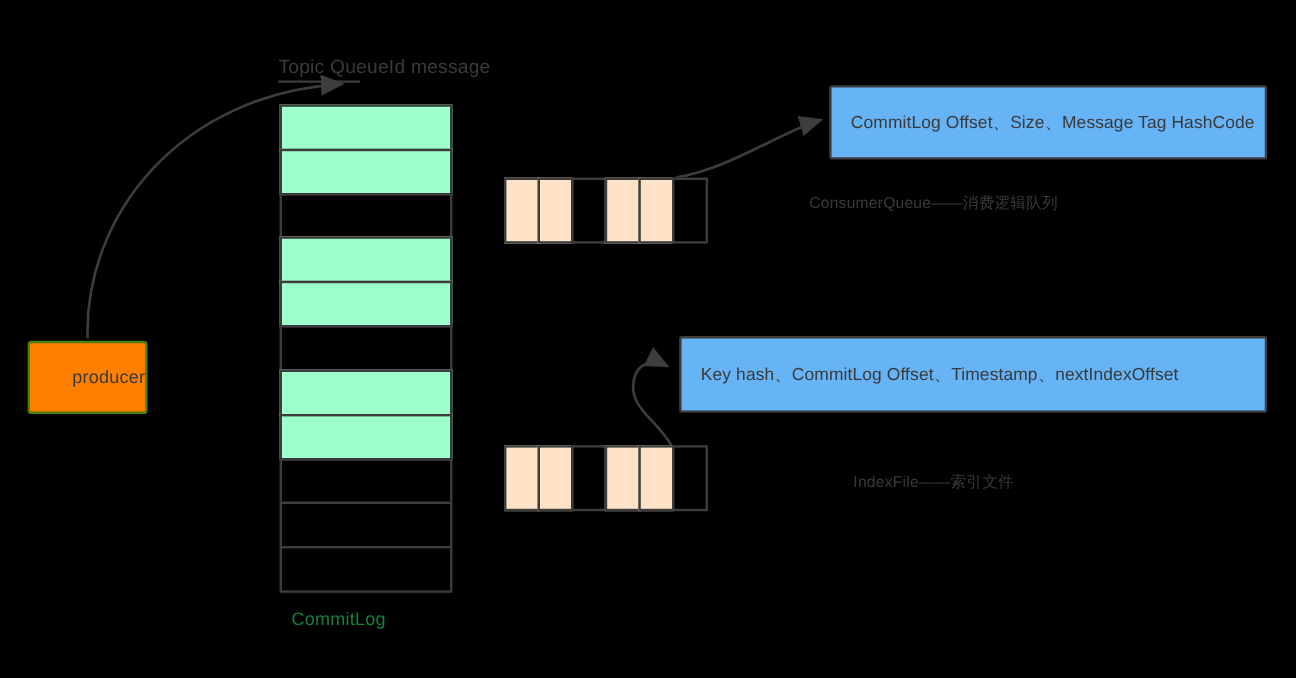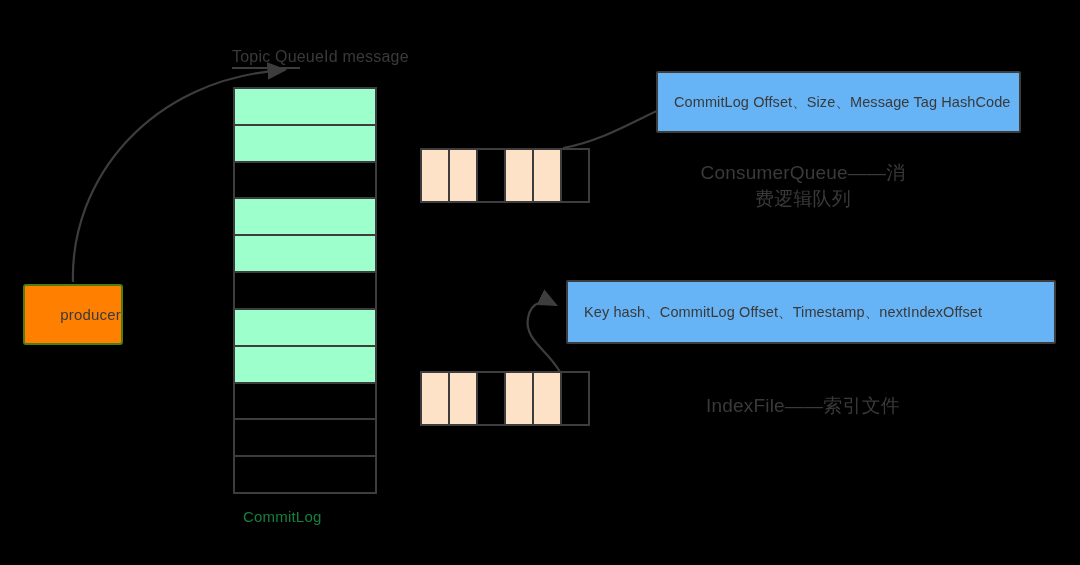--- a/index.html
+++ b/index.html
@@ -114,32 +114,31 @@
     align-items: center;
     border-radius: 2px;
   }
   .info-box .txt {
     color: #3a3a3a;
     font-size: 14.5px;
     padding-left: 16px;
     letter-spacing: 0.1px;
     white-space: nowrap;
   }
-  #consumequeue-info-box { left: 656px; top: 71px; width: 365px; height: 62px; align-items: center; }
+  #consumequeue-info-box { left: 691px; top: 71px; width: 365px; height: 62px; align-items: center; }
   #indexfile-info-box    { left: 566px; top: 280px; width: 490px; height: 64px; }
 
   
   .right-caption {
     position: absolute;
     color: #3a3a3a;
-    font-size: 19px;
+    font-size: 13px;
     text-align: center;
     line-height: 1.35;
     letter-spacing: 0.2px;
-    margin-left: 25px;
   }
   #consumequeue-caption { left: 668px; top: 160px; width: 220px; }
   #indexfile-caption    { left: 668px; top: 393px; width: 220px; }
 </style>
 </head>
 <body>
 
 <div id="canvas">
 
   <svg class="svg-layer" viewBox="0 0 1080 565">

